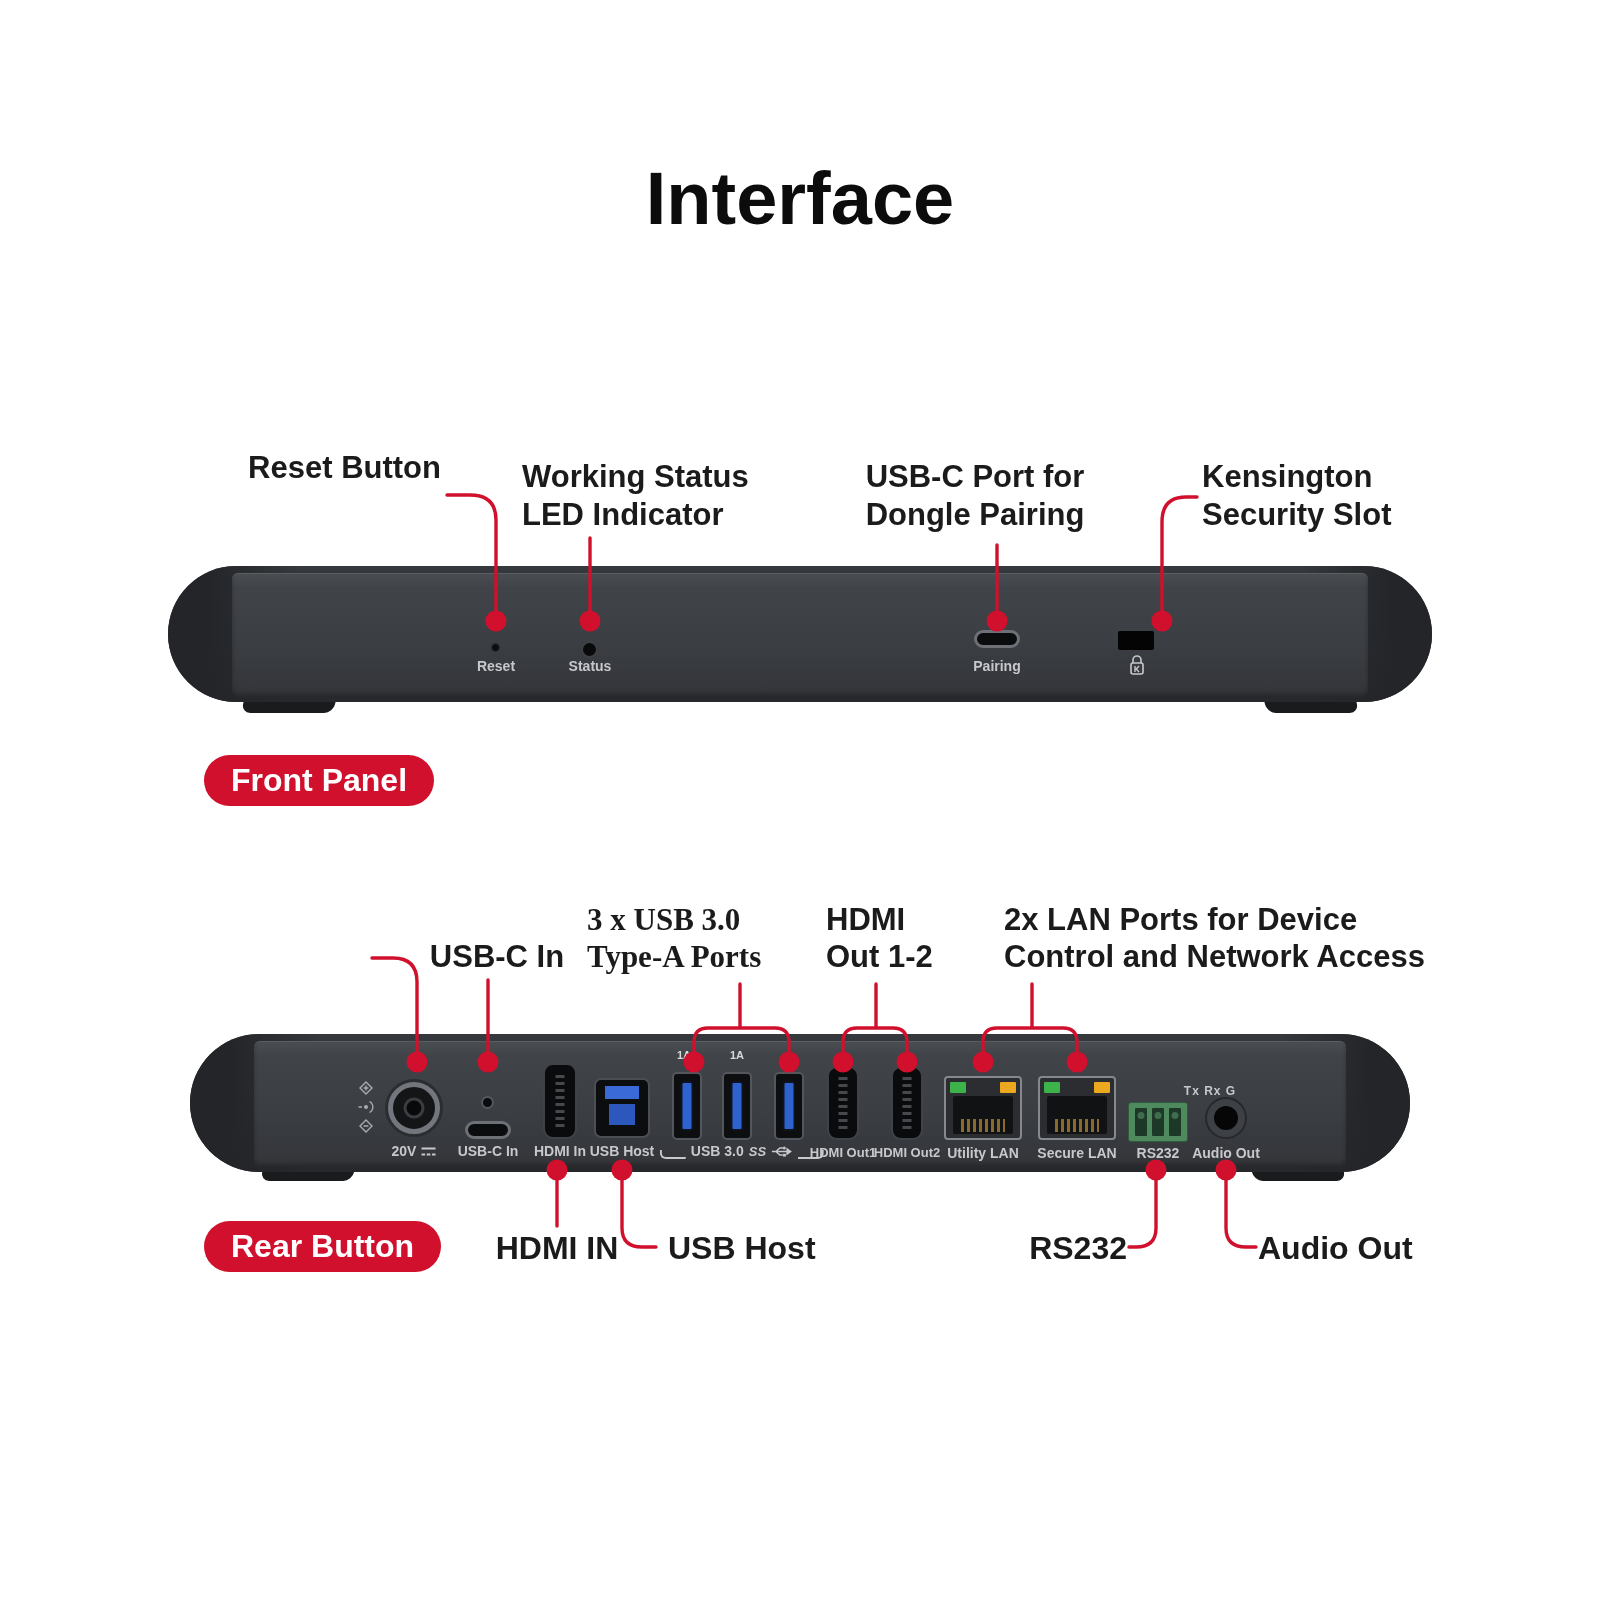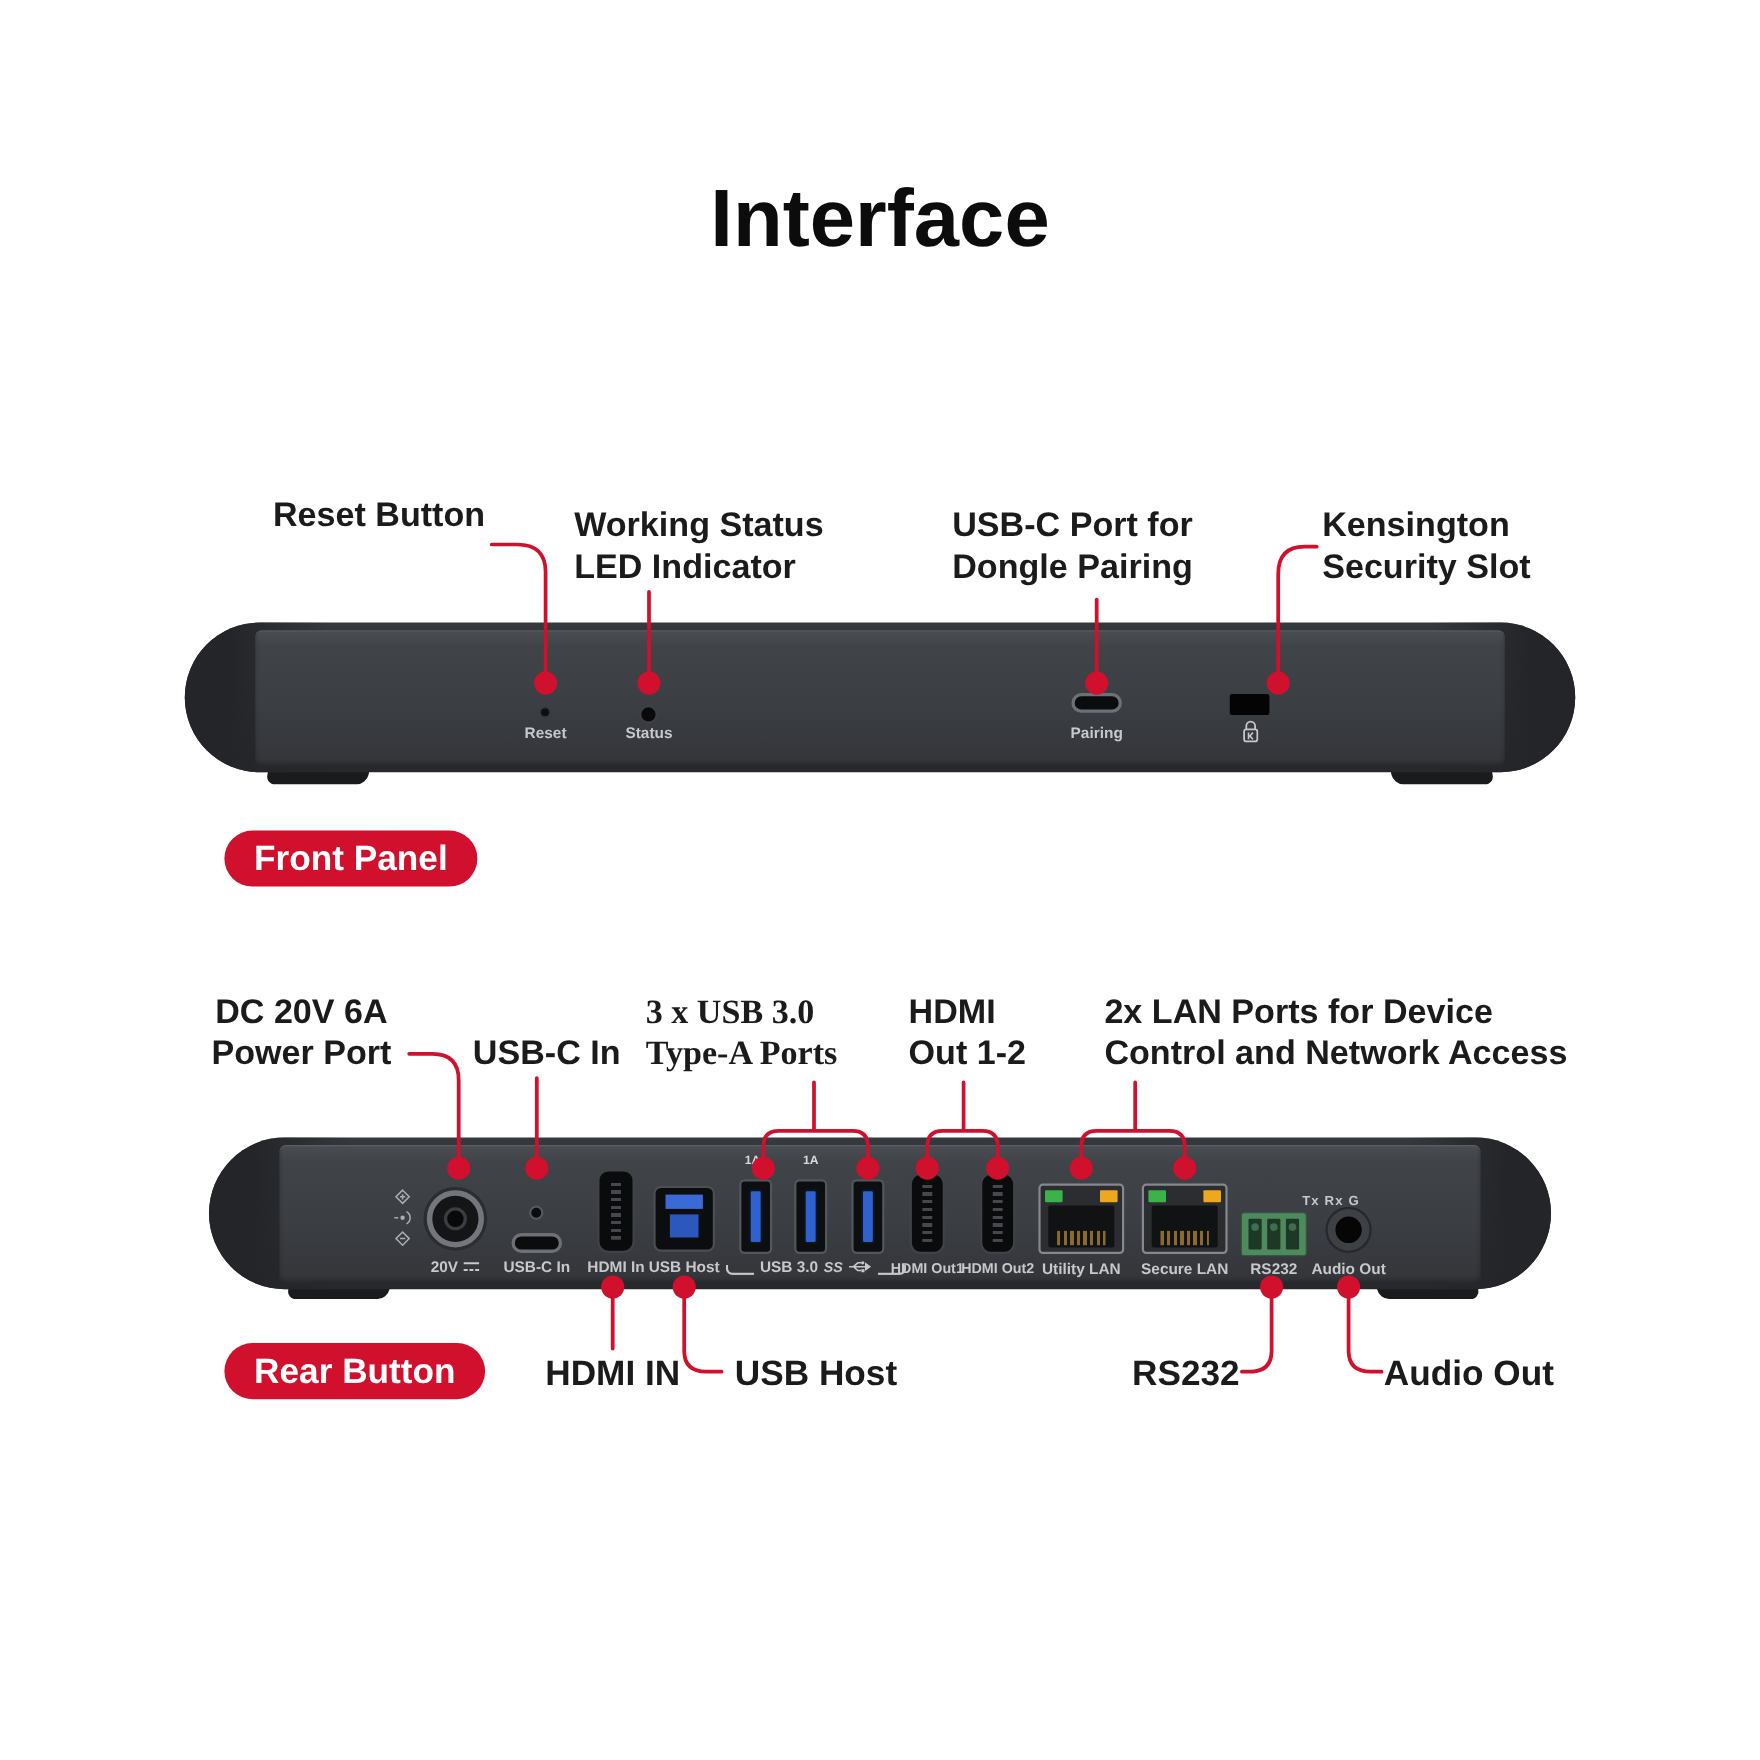--- a/index.html
+++ b/index.html
@@ -119,24 +119,20 @@
   <svg style="position:absolute;left:1128px;top:653px;" width="18" height="24" viewBox="0 0 18 24">
     <g stroke="#c6c8cb" fill="none" stroke-width="1.6">
       <path d="M5 10 V7 A4 4 0 0 1 13 7 V10"></path>
       <rect x="3" y="10" width="12" height="11" rx="2"></rect>
       <path d="M7 13 V19 M11 13 L8.2 16 L11 19" stroke-width="1.4"></path>
     </g>
   </svg>
 
   <div class="badge" style="left:204px;top:755px;">Front Panel</div>
 
-  <div class="co rear" style="left:164px;top:901px;width:220px;text-align:center;">
-    <div>DC 20V 6A</div>
-    <div>Power Port</div>
-  </div>
 
   <div class="co rear" style="left:397px;top:938px;width:200px;text-align:center;">USB-C In</div>
 
   <div class="co rear" style="left:587px;top:901px;width:220px;text-align:left;font-family:Liberation Serif, serif;">
     <div>3 x USB 3.0</div>
     <div>Type-A Ports</div>
   </div>
 
   <div class="co rear" style="left:826px;top:901px;">
     <div>HDMI</div>

